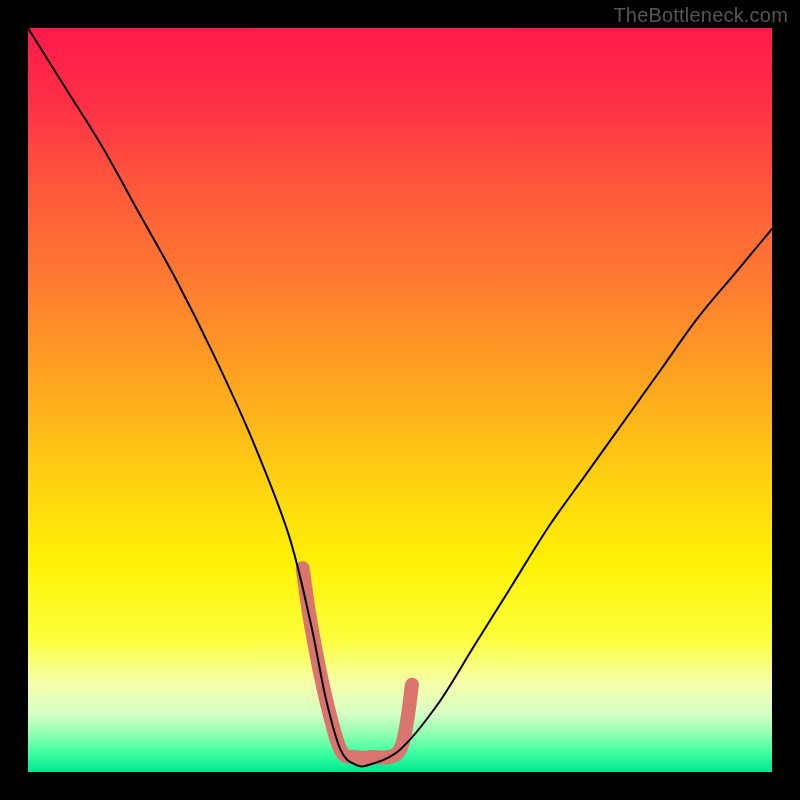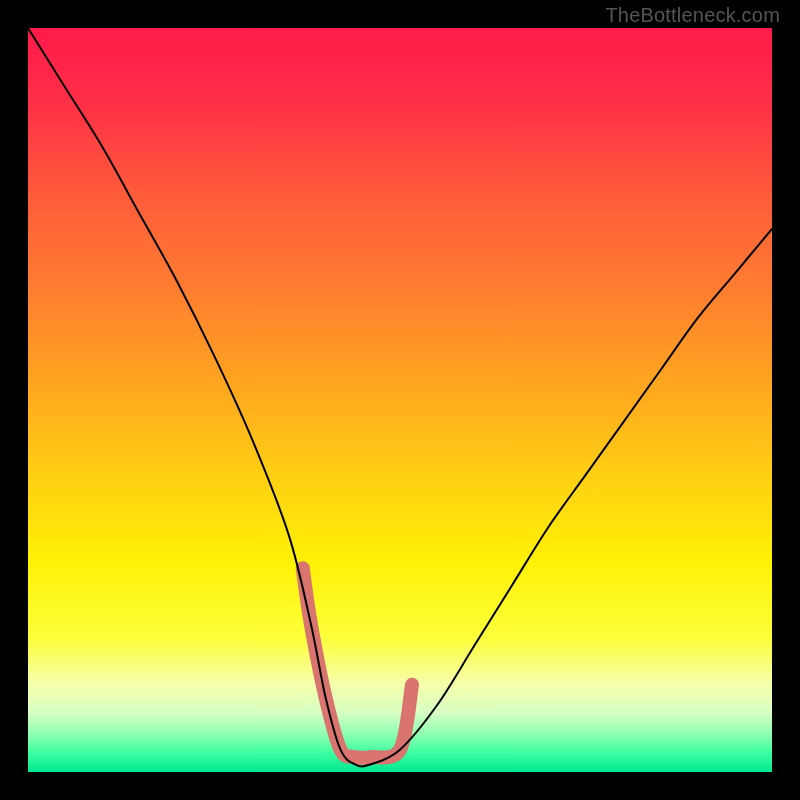--- a/index.html
+++ b/index.html
@@ -24,21 +24,21 @@
     height: 744px;
     overflow: hidden;
   }
   .gradient-bg {
     position: absolute;
     inset: 0;
   }
   .watermark {
     position: absolute;
     top: 4px;
-    right: 20px;
+    right: 12px;
     color: #555;
     font-size: 20px;
     font-weight: 500;
     letter-spacing: 0.2px;
   }
   svg.curves {
     position: absolute;
     inset: 0;
   }
 </style>

